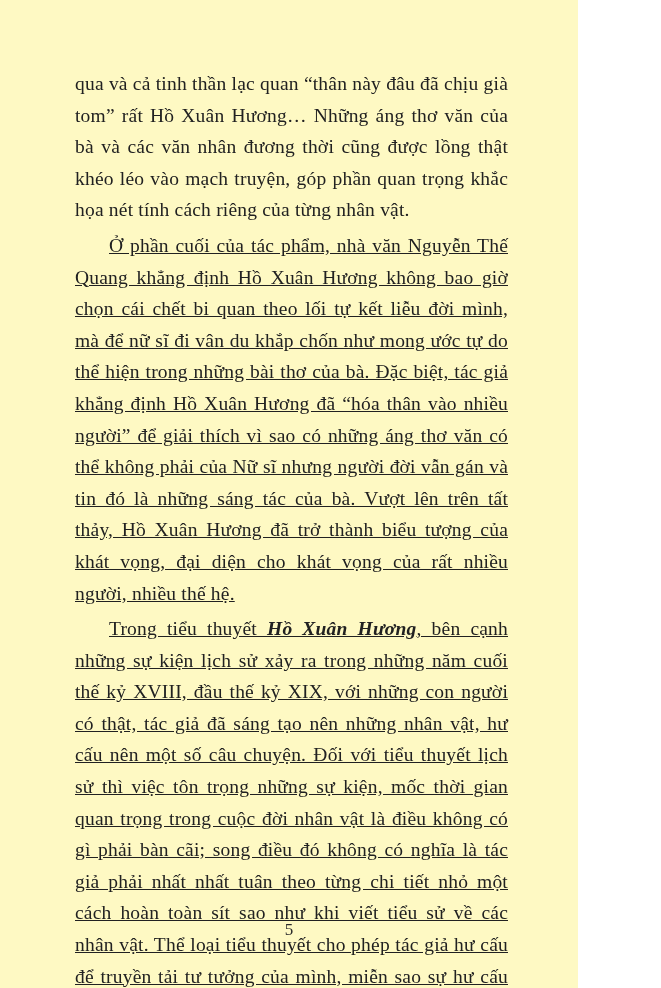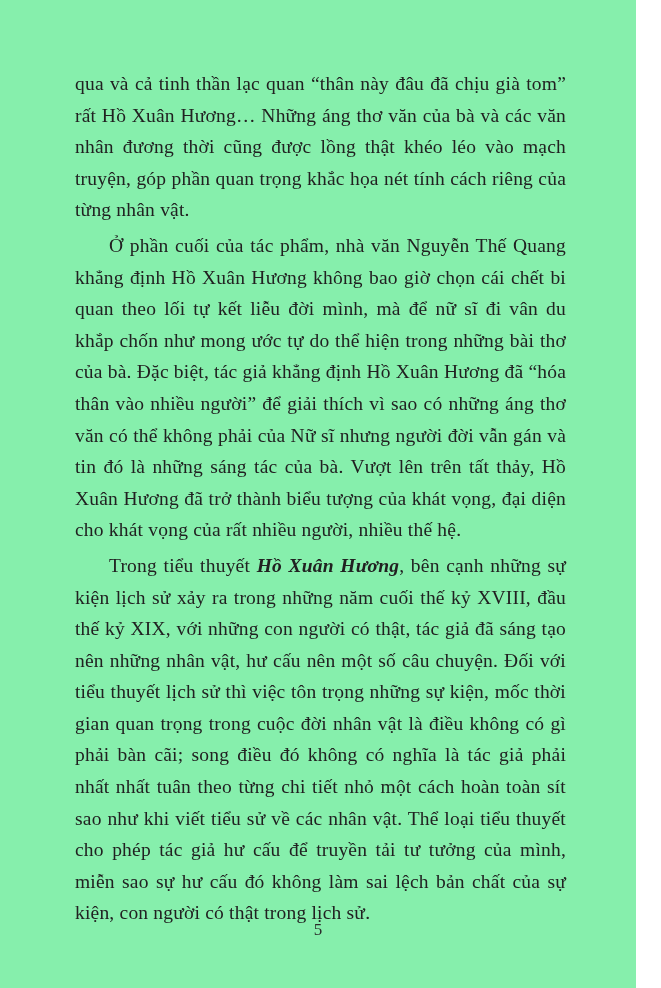--- a/index.html
+++ b/index.html
@@ -2,41 +2,42 @@
 <html><head>
 <meta charset="utf-8">
 <style>
   html, body {
     margin: 0;
     padding: 0;
     background: #ffffff;
   }
   .book-page {
     position: relative;
-    width: 636px;
+    width: 578px;
     height: 988px;
-    background: #86efac;
+    background: #fef9c3;
     box-sizing: border-box;
     padding: 68px 70px 0 75px;
     font-family: "Liberation Serif", "DejaVu Serif", serif;
     color: #212121;
     overflow: hidden;
   }
   .page-body {
     font-size: 19.5px;
     line-height: 31.6px;
     text-align: justify;
     letter-spacing: 0.2px;
   }
   .page-body p {
     margin: 0 0 4px 0;
     text-indent: 0;
   }
   .page-body p.indented {
     text-indent: 34px;
+    text-decoration: underline;
   }
   .book-title-inline {
     font-weight: bold;
     font-style: italic;
   }
   .page-footer {
     position: absolute;
     left: 0;
     right: 0;
     bottom: 48px;

